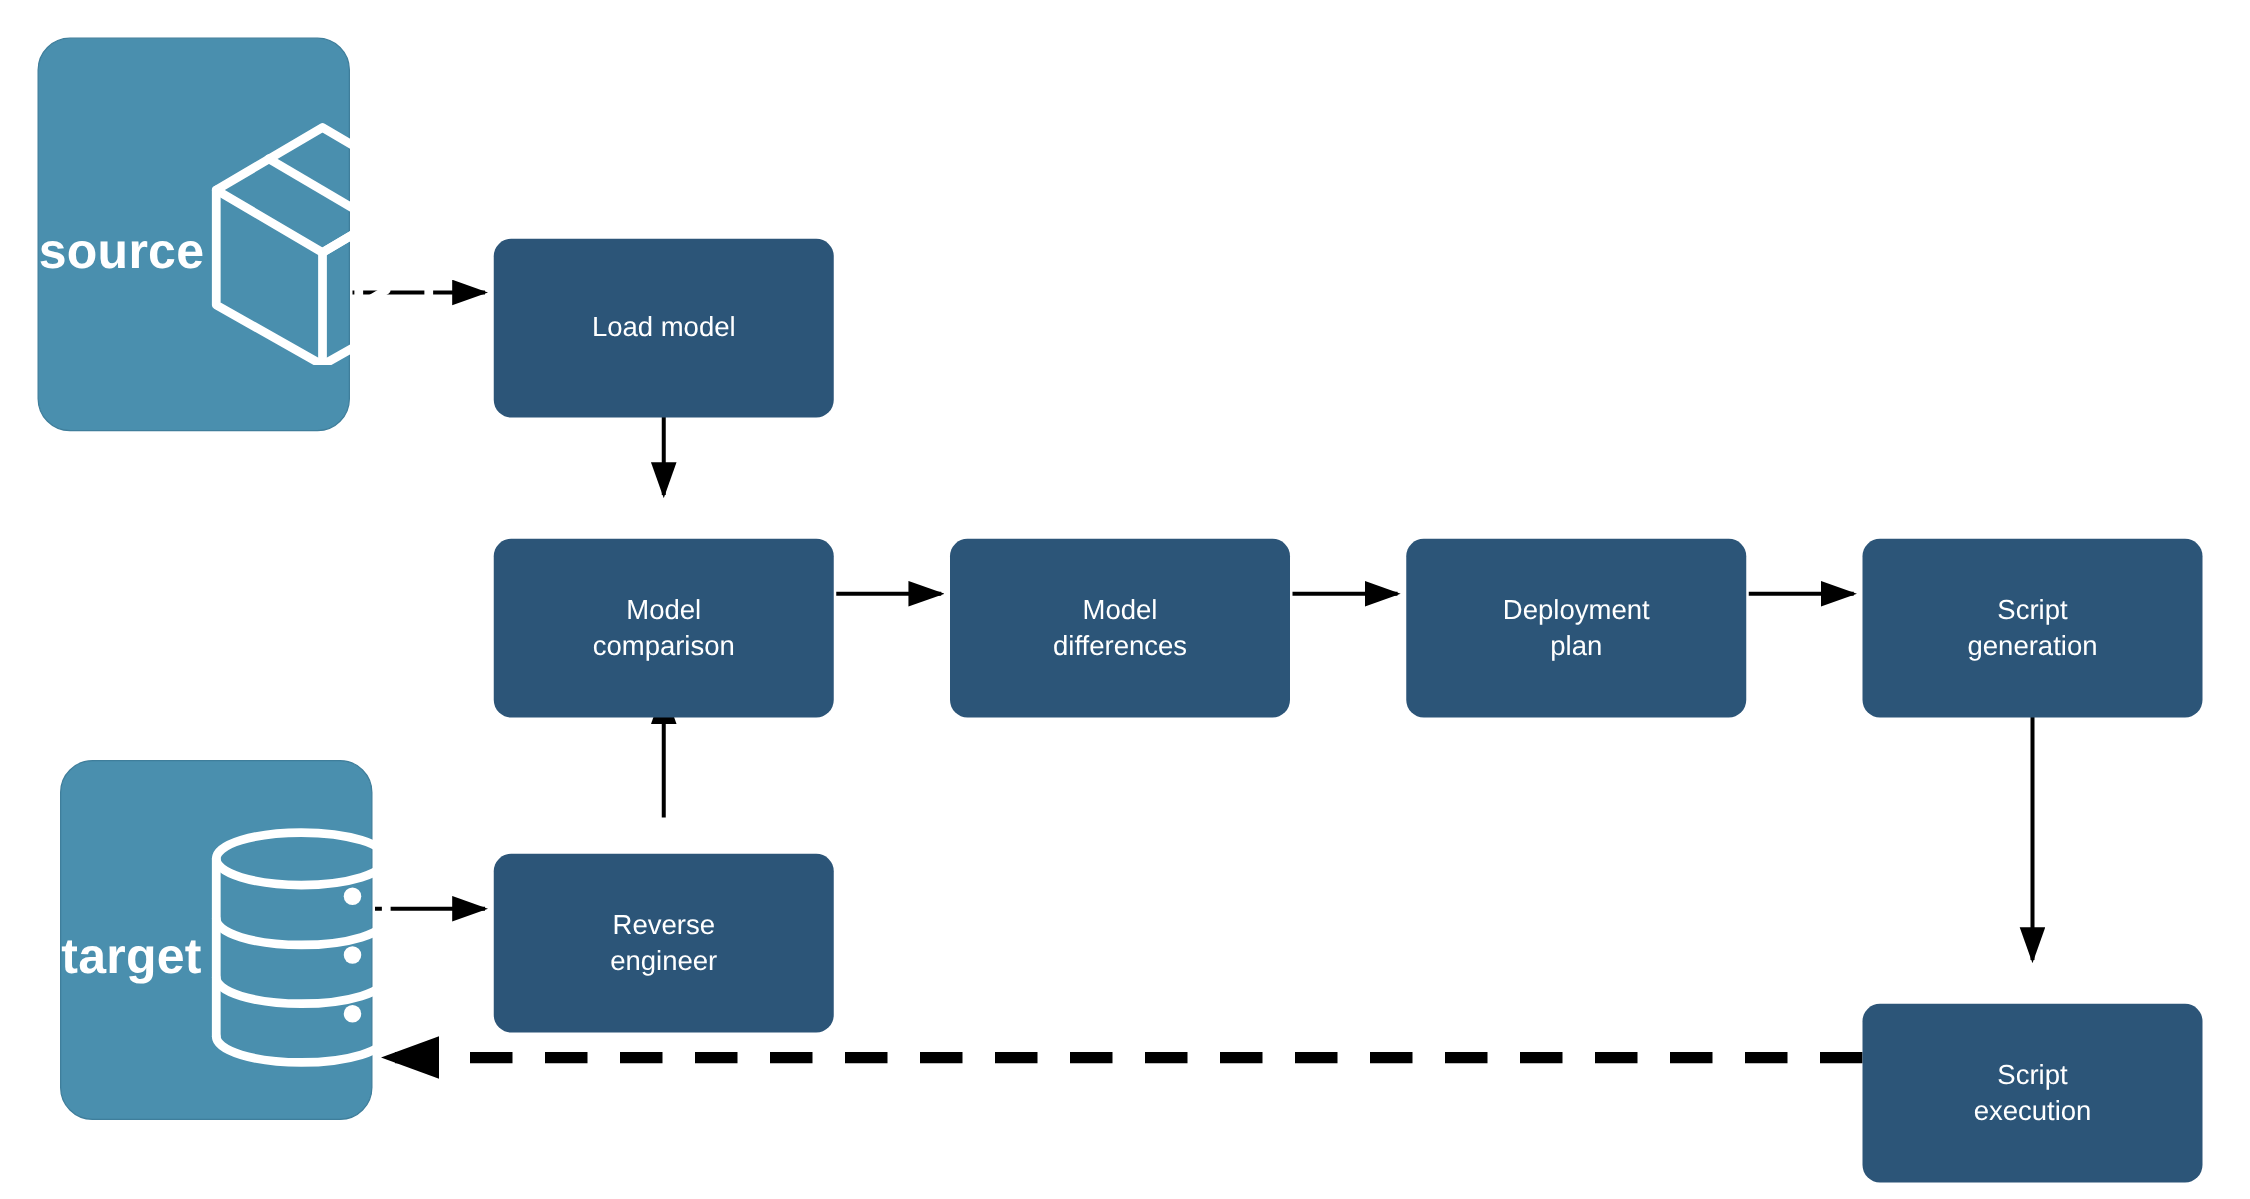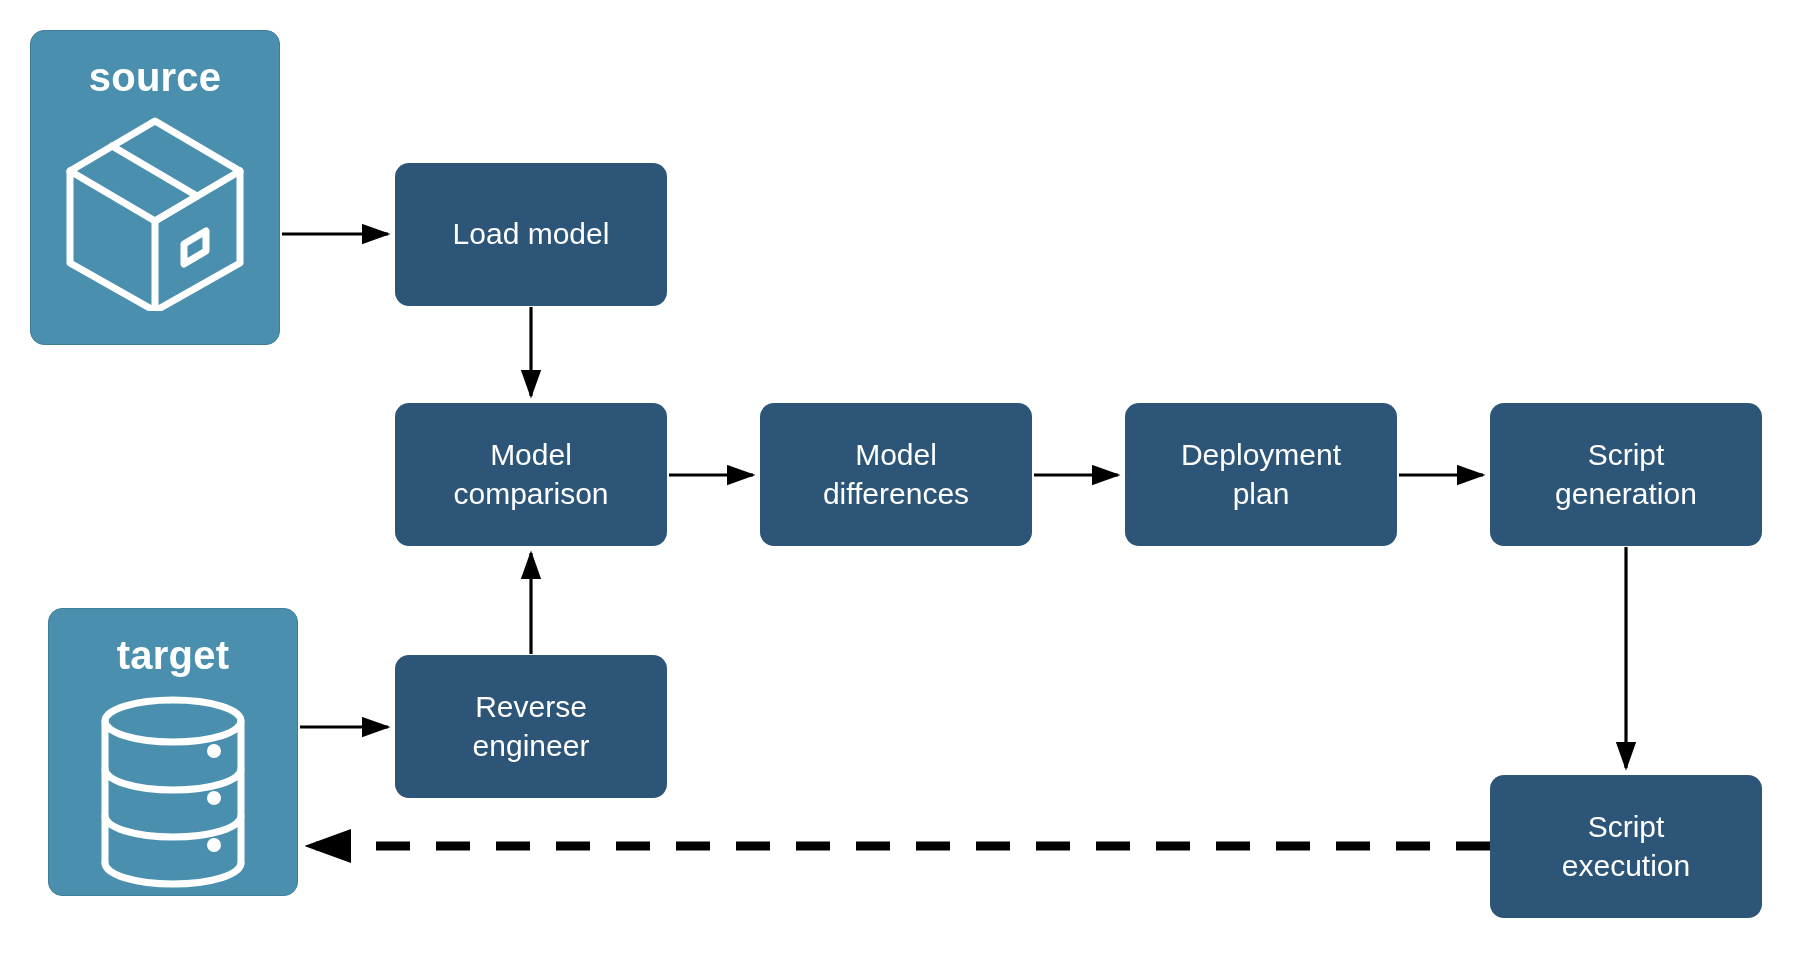--- a/index.html
+++ b/index.html
@@ -18,23 +18,23 @@
     height: 959px;
     background: #ffffff;
     overflow: hidden;
   }
   
   .endpoint {
     position: absolute;
     box-sizing: border-box;
     background: #4a8fae;
     border: 1.5px solid #3f7e9b;
-    border-radius: 14px;
+    border-radius: 26px;
     display: flex;
-    flex-direction: column;
+    flex-direction: row;
     align-items: center;
   }
   .endpoint-label {
     color: #ffffff;
     font-weight: bold;
     font-size: 40px;
     letter-spacing: 0.2px;
     line-height: 1;
     margin-top: 26px;
   }
@@ -45,24 +45,25 @@
   .node {
     position: absolute;
     box-sizing: border-box;
     background: #2c5578;
     border-radius: 14px;
     display: flex;
     align-items: center;
     justify-content: center;
     text-align: center;
     color: #ffffff;
-    font-size: 30px;
+    font-size: 22px;
     line-height: 1.28;
     padding: 4px 8px;
     white-space: pre-line;
+    margin-top: 28px;
   }
   
   .edge-layer {
     position: absolute;
     left: 0; top: 0;
     width: 1800px;
     height: 959px;
     pointer-events: none;
   }
 </style>

